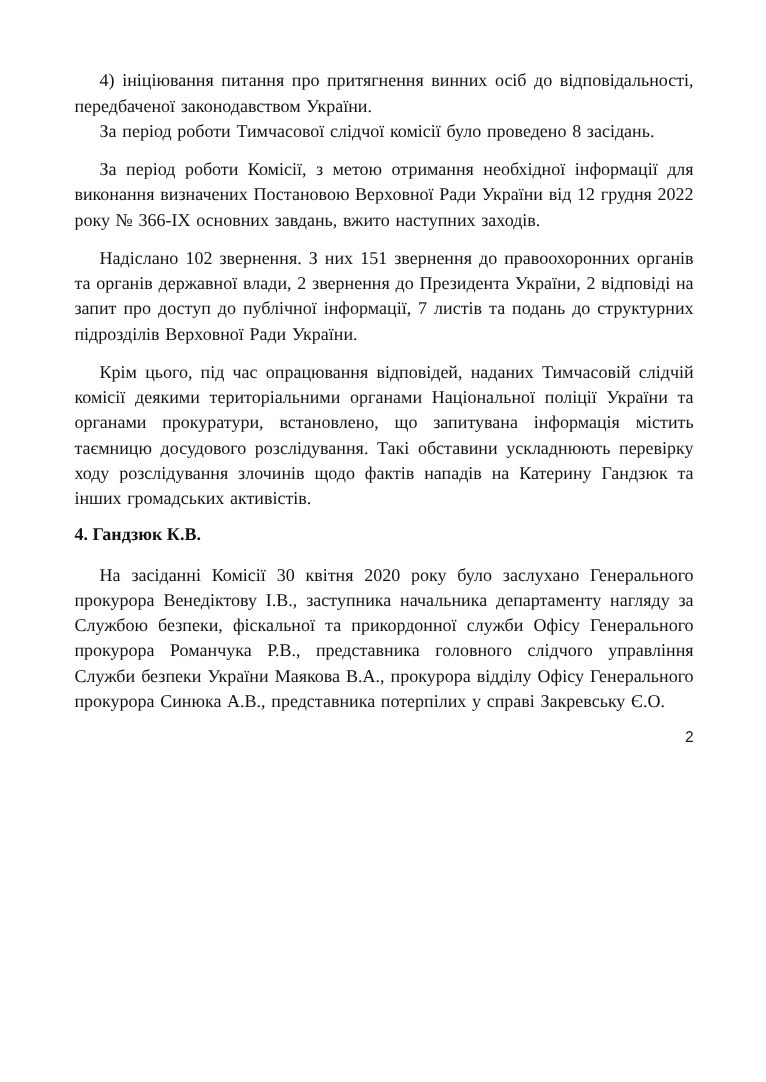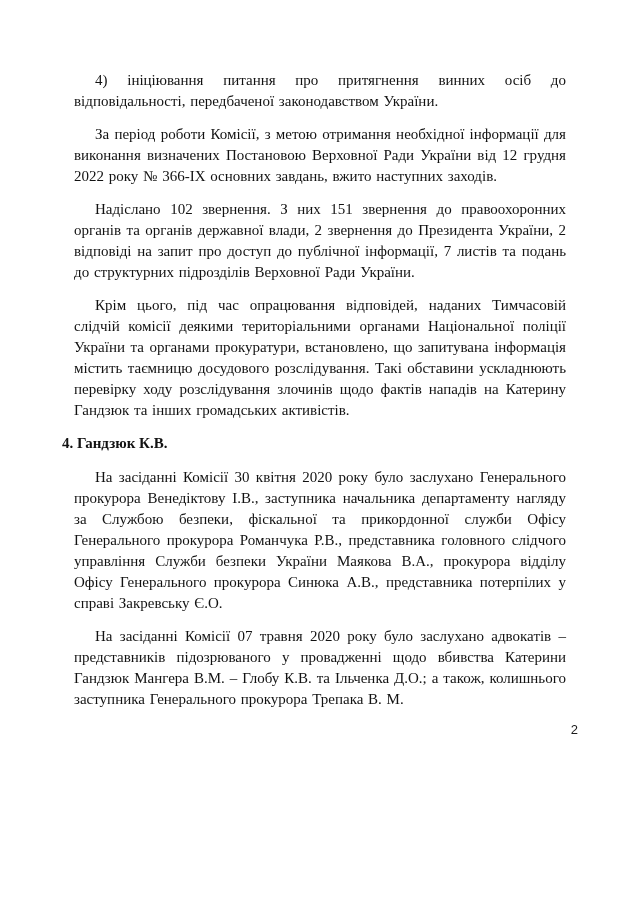--- a/index.html
+++ b/index.html
@@ -14,21 +14,21 @@
     background: #ffffff;
     box-sizing: border-box;
     padding: 58px 60px 0 62px;
     font-family: "Liberation Serif", "DejaVu Serif", serif;
     font-size: 15px;
     line-height: 21px;
     color: #121212;
     overflow: hidden;
   }
   .para {
-    margin: 12px;
+    margin: 0;
     text-align: justify;
     text-indent: 21px;
     word-spacing: 1px;
   }
   .gap { margin-top: 11px; }
   .section-heading {
     margin: 40px 0 0 0;
     font-size: 15px;
     line-height: 21px;
     font-weight: bold;
@@ -52,23 +52,23 @@
     font-size: 13px;
     line-height: 16px;
     color: #1a1a1a;
   }
 </style>
 </head>
 <body>
 
 <div class="page">
   <p class="para">4) ініціювання питання про притягнення винних осіб до відповідальності, передбаченої законодавством України.</p>
+  <p class="para">За період роботи Тимчасової слідчої комісії було проведено 8 засідань.</p>
   <p class="para gap">За період роботи Комісії, з метою отримання необхідної інформації для виконання визначених Постановою Верховної Ради України від 12 грудня 2022 року № 366-IX основних завдань, вжито наступних заходів.</p>
   <p class="para gap">Надіслано 102 звернення. З них 151 звернення до правоохоронних органів та органів державної влади, 2 звернення до Президента України, 2 відповіді на запит про доступ до публічної інформації, 7 листів та подань до структурних підрозділів Верховної Ради України.</p>
   <p class="para gap">Крім цього, під час опрацювання відповідей, наданих Тимчасовій слідчій комісії деякими територіальними органами Національної поліції України та органами прокуратури, встановлено, що запитувана інформація містить таємницю досудового розслідування. Такі обставини ускладнюють перевірку ходу розслідування злочинів щодо фактів нападів на Катерину Гандзюк та інших громадських активістів.</p>
 
   <h3 class="case-subheading">4. Гандзюк К.В.</h3>
 
   <p class="para first-after-sub">На засіданні Комісії 30 квітня 2020 року було заслухано Генерального прокурора Венедіктову І.В., заступника начальника департаменту нагляду за Службою безпеки, фіскальної та прикордонної служби Офісу Генерального прокурора Романчука Р.В., представника головного слідчого управління Служби безпеки України Маякова В.А., прокурора відділу Офісу Генерального прокурора Синюка А.В., представника потерпілих у справі Закревську Є.О.</p>
-  <p class="para">На засіданні Комісії 07 травня 2020 року було заслухано адвокатів – представників підозрюваного у провадженні щодо вбивства Катерини Гандзюк Мангера В.М. – Глобу К.В. та Ільченка Д.О.; а також, колишнього заступника Генерального прокурора Трепака В. М.</p>
 
   <div class="page-number">2</div>
 </div>
 
 </body></html>

